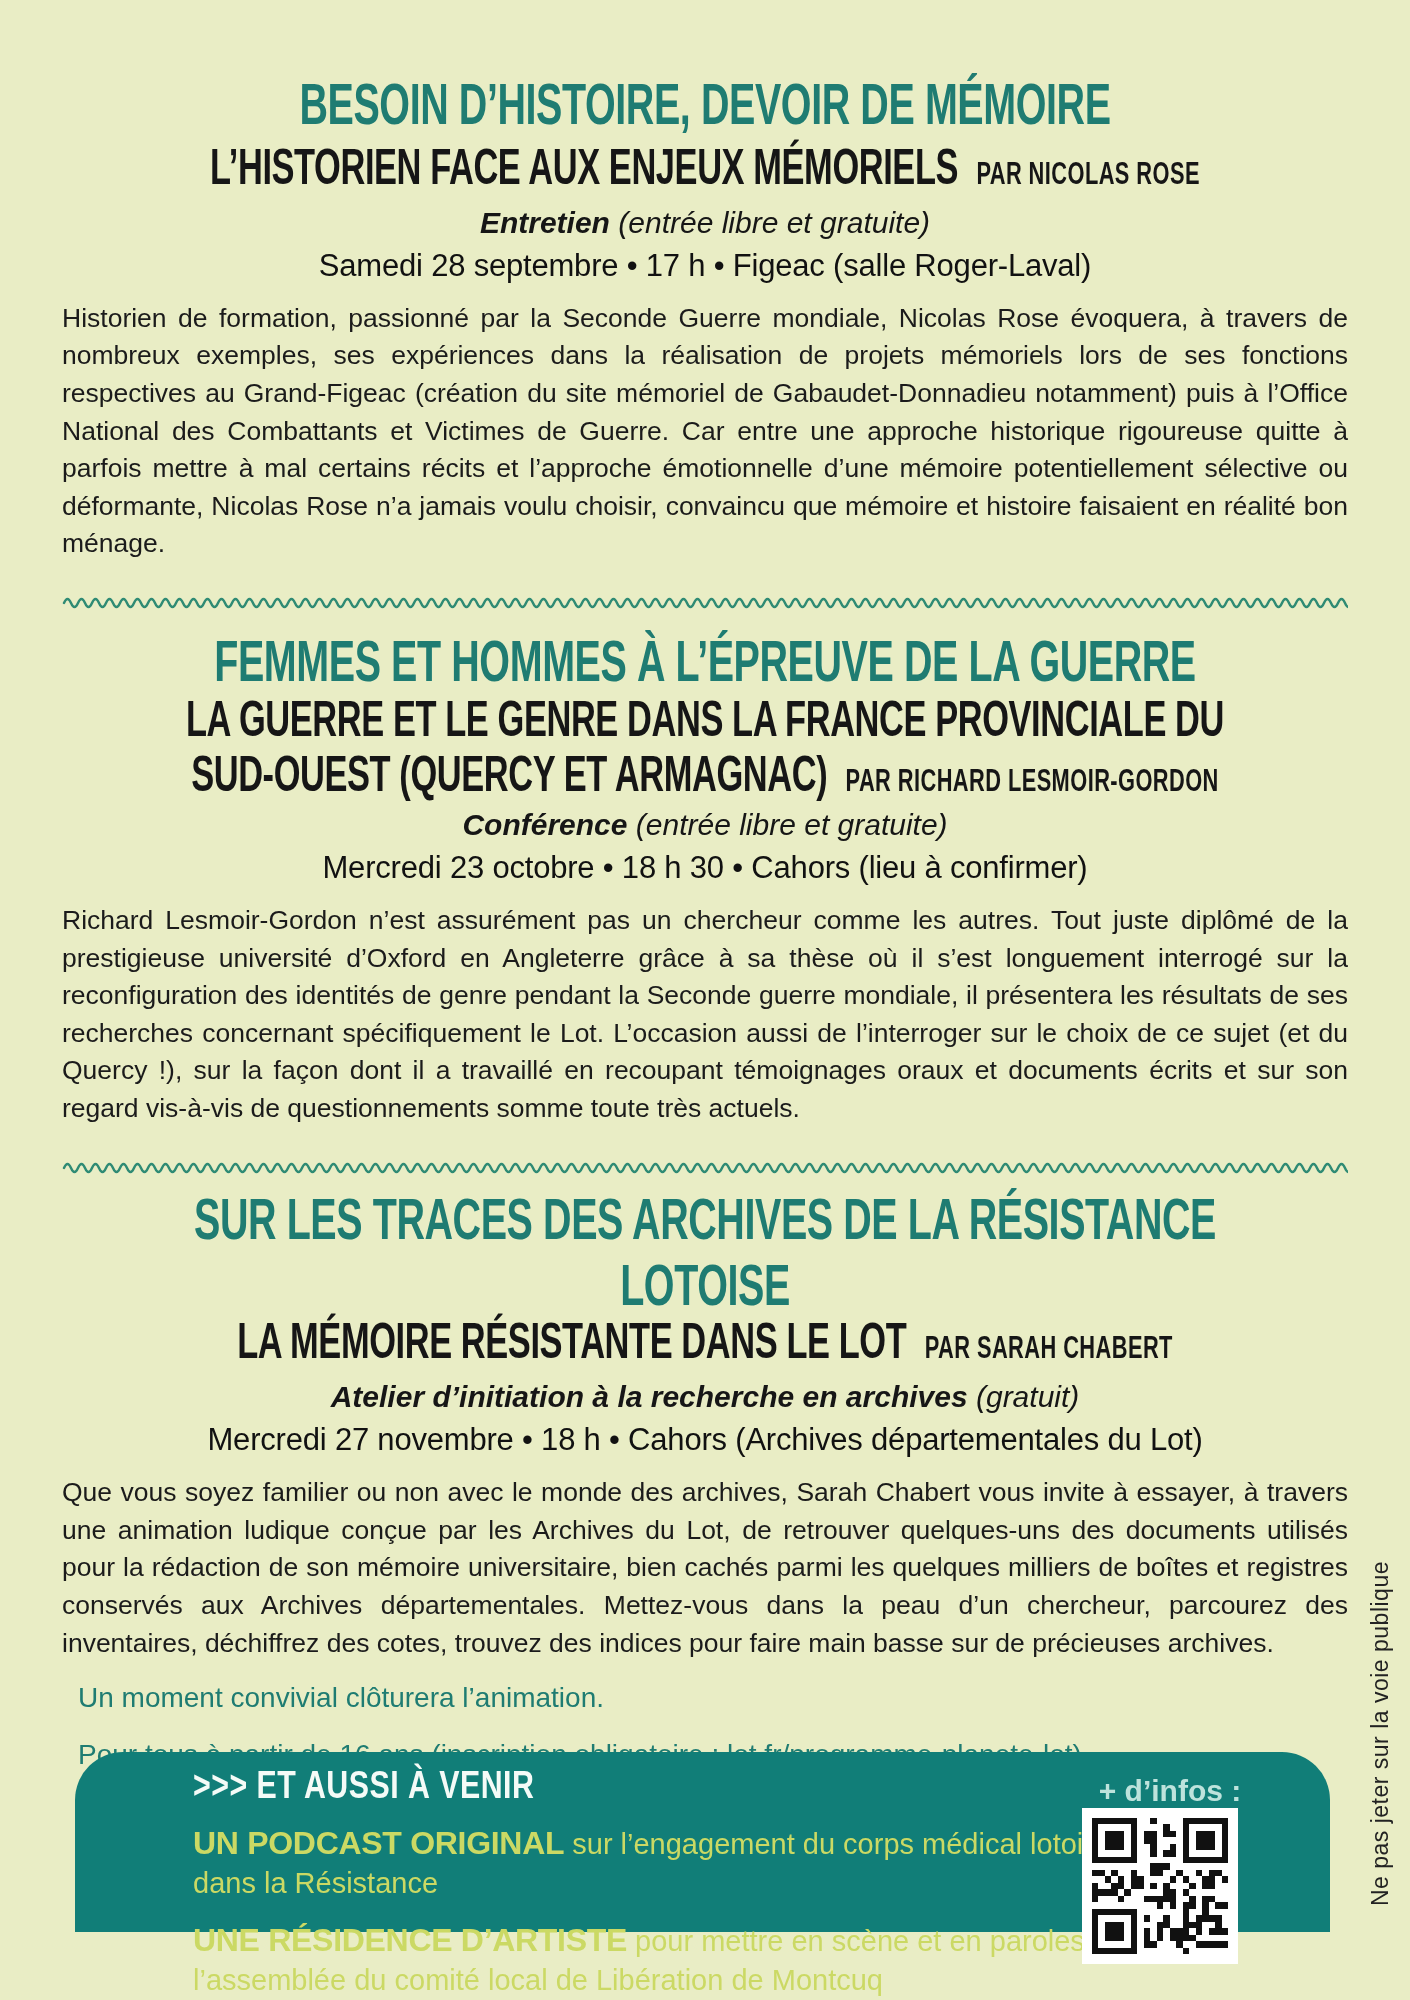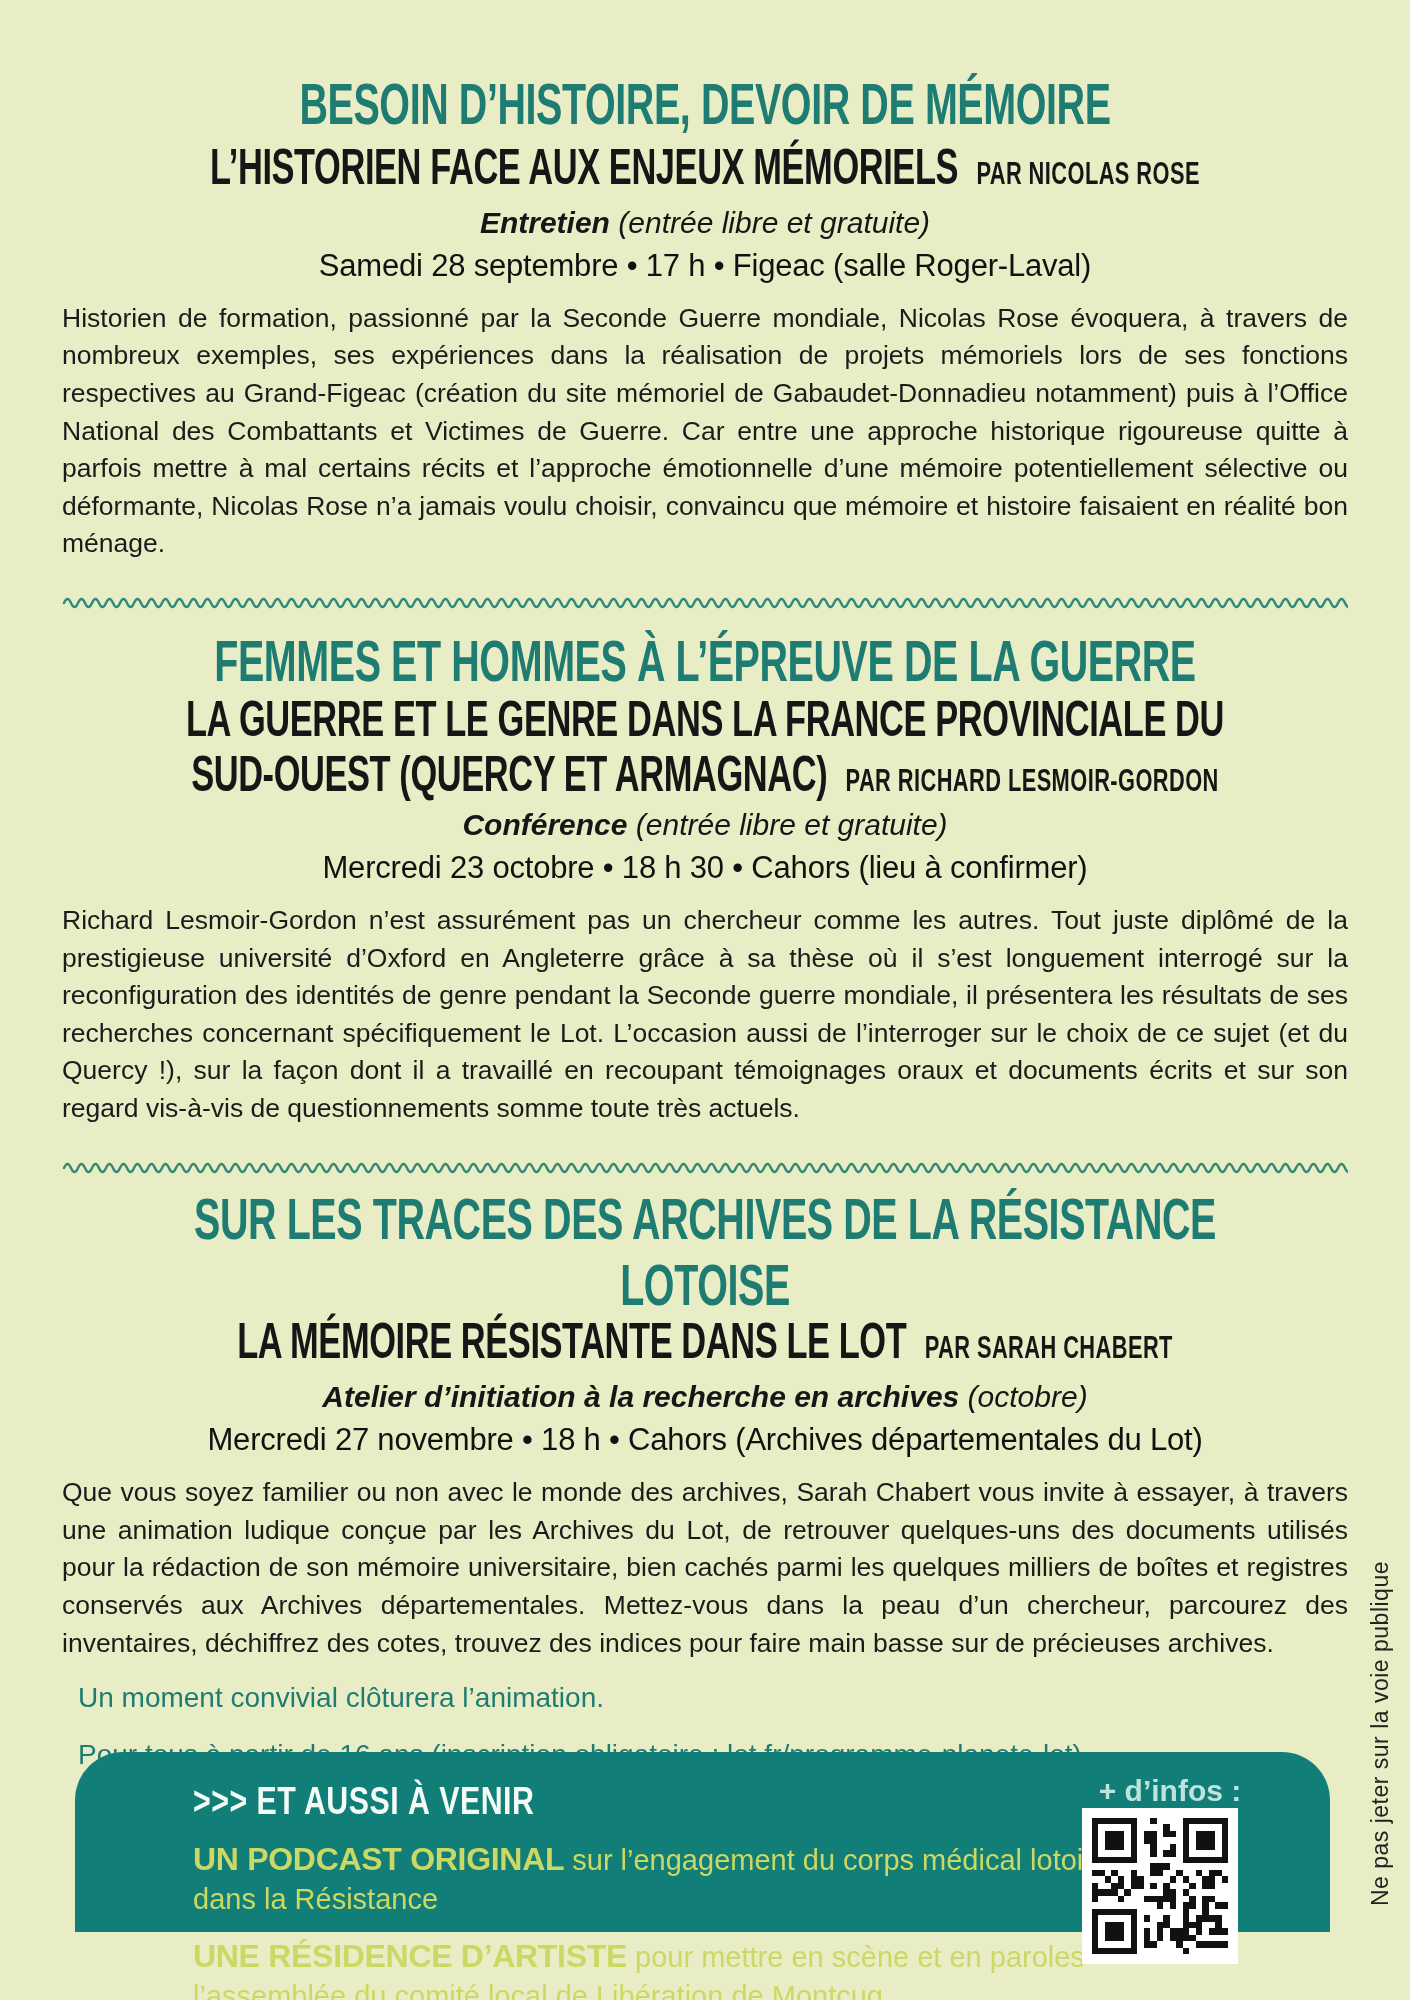--- a/index.html
+++ b/index.html
@@ -42,21 +42,21 @@
   }
   .extras{margin-top:16px;text-align:left;}
   .extra{
     color:#1f7c72;font-size:28px;line-height:1.45;margin:16px;
   }
   svg.wave{display:block;margin:30px auto 24px auto;}
   
   .footer-box{
     position:absolute;left:75px;top:1752px;width:1255px;height:180px;
     background:#117e78;border-radius:48px 48px 0 0;
-    box-sizing:border-box;padding:30px 0 0 118px;text-align:left;
+    box-sizing:border-box;padding:14px 0 0 118px;text-align:left;
   }
   .footer-heading{
     color:#f4fbf7;font-size:33px;font-weight:bold;margin:0 0 18px 0;
     transform:scale(0.92,1.15);transform-origin:0 50%;letter-spacing:0.5px;
   }
   .footer-item{
     color:#cbd964;font-size:29px;line-height:1.32;margin:0 0 16px 0;width:905px;
   }
   .footer-item .lead{font-weight:bold;font-size:32px;letter-spacing:-0.3px;text-align:right;}
   .infos-label{
@@ -99,21 +99,21 @@
     <p class="body">Richard Lesmoir-Gordon n’est assurément pas un chercheur comme les autres. Tout juste diplômé de la prestigieuse université d’Oxford en Angleterre grâce à sa thèse où il s’est longuement interrogé sur la reconfiguration des identités de genre pendant la Seconde guerre mondiale, il présentera les résultats de ses recherches concernant spécifiquement le Lot. L’occasion aussi de l’interroger sur le choix de ce sujet (et du Quercy !), sur la façon dont il a travaillé en recoupant témoignages oraux et documents écrits et sur son regard vis-à-vis de questionnements somme toute très actuels.</p>
   </section>
 
   <svg class="wave" width="1286" height="18" viewBox="0 0 1286 18">
     <path fill="none" stroke="#2f8b74" stroke-width="2.4" stroke-linecap="round" d="M2 10q3.5 -8 7 0q3.5 8 7 0q3.5 -8 7 0q3.5 8 7 0q3.5 -8 7 0q3.5 8 7 0q3.5 -8 7 0q3.5 8 7 0q3.5 -8 7 0q3.5 8 7 0q3.5 -8 7 0q3.5 8 7 0q3.5 -8 7 0q3.5 8 7 0q3.5 -8 7 0q3.5 8 7 0q3.5 -8 7 0q3.5 8 7 0q3.5 -8 7 0q3.5 8 7 0q3.5 -8 7 0q3.5 8 7 0q3.5 -8 7 0q3.5 8 7 0q3.5 -8 7 0q3.5 8 7 0q3.5 -8 7 0q3.5 8 7 0q3.5 -8 7 0q3.5 8 7 0q3.5 -8 7 0q3.5 8 7 0q3.5 -8 7 0q3.5 8 7 0q3.5 -8 7 0q3.5 8 7 0q3.5 -8 7 0q3.5 8 7 0q3.5 -8 7 0q3.5 8 7 0q3.5 -8 7 0q3.5 8 7 0q3.5 -8 7 0q3.5 8 7 0q3.5 -8 7 0q3.5 8 7 0q3.5 -8 7 0q3.5 8 7 0q3.5 -8 7 0q3.5 8 7 0q3.5 -8 7 0q3.5 8 7 0q3.5 -8 7 0q3.5 8 7 0q3.5 -8 7 0q3.5 8 7 0q3.5 -8 7 0q3.5 8 7 0q3.5 -8 7 0q3.5 8 7 0q3.5 -8 7 0q3.5 8 7 0q3.5 -8 7 0q3.5 8 7 0q3.5 -8 7 0q3.5 8 7 0q3.5 -8 7 0q3.5 8 7 0q3.5 -8 7 0q3.5 8 7 0q3.5 -8 7 0q3.5 8 7 0q3.5 -8 7 0q3.5 8 7 0q3.5 -8 7 0q3.5 8 7 0q3.5 -8 7 0q3.5 8 7 0q3.5 -8 7 0q3.5 8 7 0q3.5 -8 7 0q3.5 8 7 0q3.5 -8 7 0q3.5 8 7 0q3.5 -8 7 0q3.5 8 7 0q3.5 -8 7 0q3.5 8 7 0q3.5 -8 7 0q3.5 8 7 0q3.5 -8 7 0q3.5 8 7 0q3.5 -8 7 0q3.5 8 7 0q3.5 -8 7 0q3.5 8 7 0q3.5 -8 7 0q3.5 8 7 0q3.5 -8 7 0q3.5 8 7 0q3.5 -8 7 0q3.5 8 7 0q3.5 -8 7 0q3.5 8 7 0q3.5 -8 7 0q3.5 8 7 0q3.5 -8 7 0q3.5 8 7 0q3.5 -8 7 0q3.5 8 7 0q3.5 -8 7 0q3.5 8 7 0q3.5 -8 7 0q3.5 8 7 0q3.5 -8 7 0q3.5 8 7 0q3.5 -8 7 0q3.5 8 7 0q3.5 -8 7 0q3.5 8 7 0q3.5 -8 7 0q3.5 8 7 0q3.5 -8 7 0q3.5 8 7 0q3.5 -8 7 0q3.5 8 7 0q3.5 -8 7 0q3.5 8 7 0q3.5 -8 7 0q3.5 8 7 0q3.5 -8 7 0q3.5 8 7 0q3.5 -8 7 0q3.5 8 7 0q3.5 -8 7 0q3.5 8 7 0q3.5 -8 7 0q3.5 8 7 0q3.5 -8 7 0q3.5 8 7 0q3.5 -8 7 0q3.5 8 7 0q3.5 -8 7 0q3.5 8 7 0q3.5 -8 7 0q3.5 8 7 0q3.5 -8 7 0q3.5 8 7 0q3.5 -8 7 0q3.5 8 7 0q3.5 -8 7 0q3.5 8 7 0q3.5 -8 7 0q3.5 8 7 0q3.5 -8 7 0q3.5 8 7 0q3.5 -8 7 0q3.5 8 7 0q3.5 -8 7 0q3.5 8 7 0q3.5 -8 7 0q3.5 8 7 0q3.5 -8 7 0q3.5 8 7 0q3.5 -8 7 0q3.5 8 7 0q3.5 -8 7 0q3.5 8 7 0q3.5 -8 7 0q3.5 8 7 0q3.5 -8 7 0q3.5 8 7 0q3.5 -8 7 0q3.5 8 7 0q3.5 -8 7 0q3.5 8 7 0q3.5 -8 7 0q3.5 8 7 0q3.5 -8 7 0q3.5 8 7 0q3.5 -8 7 0q3.5 8 7 0q3.5 -8 7 0q3.5 8 7 0"></path>
   </svg>
 
   <section class="event">
     <h1 class="title">SUR LES TRACES DES ARCHIVES DE LA RÉSISTANCE LOTOISE</h1>
     <h2 class="subtitle"><span>LA MÉMOIRE RÉSISTANTE DANS LE LOT</span>&nbsp; <span class="speaker">PAR SARAH CHABERT</span></h2>
-    <p class="meta"><span class="etype">Atelier d’initiation à la recherche en archives</span> <span class="enote">(octobre)</span></p>
+    <p class="meta"><span class="etype">Atelier d’initiation à la recherche en archives</span> <span class="enote">(gratuit)</span></p>
     <p class="date">Mercredi 27 novembre • 18 h • Cahors (Archives départementales du Lot)</p>
     <p class="body">Que vous soyez familier ou non avec le monde des archives, Sarah Chabert vous invite à essayer, à travers une animation ludique conçue par les Archives du Lot, de retrouver quelques-uns des documents utilisés pour la rédaction de son mémoire universitaire, bien cachés parmi les quelques milliers de boîtes et registres conservés aux Archives départementales. Mettez-vous dans la peau d’un chercheur, parcourez des inventaires, déchiffrez des cotes, trouvez des indices pour faire main basse sur de précieuses archives.</p>
     <div class="extras">
       <p class="extra">Un moment convivial clôturera l’animation.</p>
       <p class="extra">Pour tous à partir de 16 ans (inscription obligatoire : lot.fr/programme-planete-lot)</p>
     </div>
   </section>
 
 </div>
 

